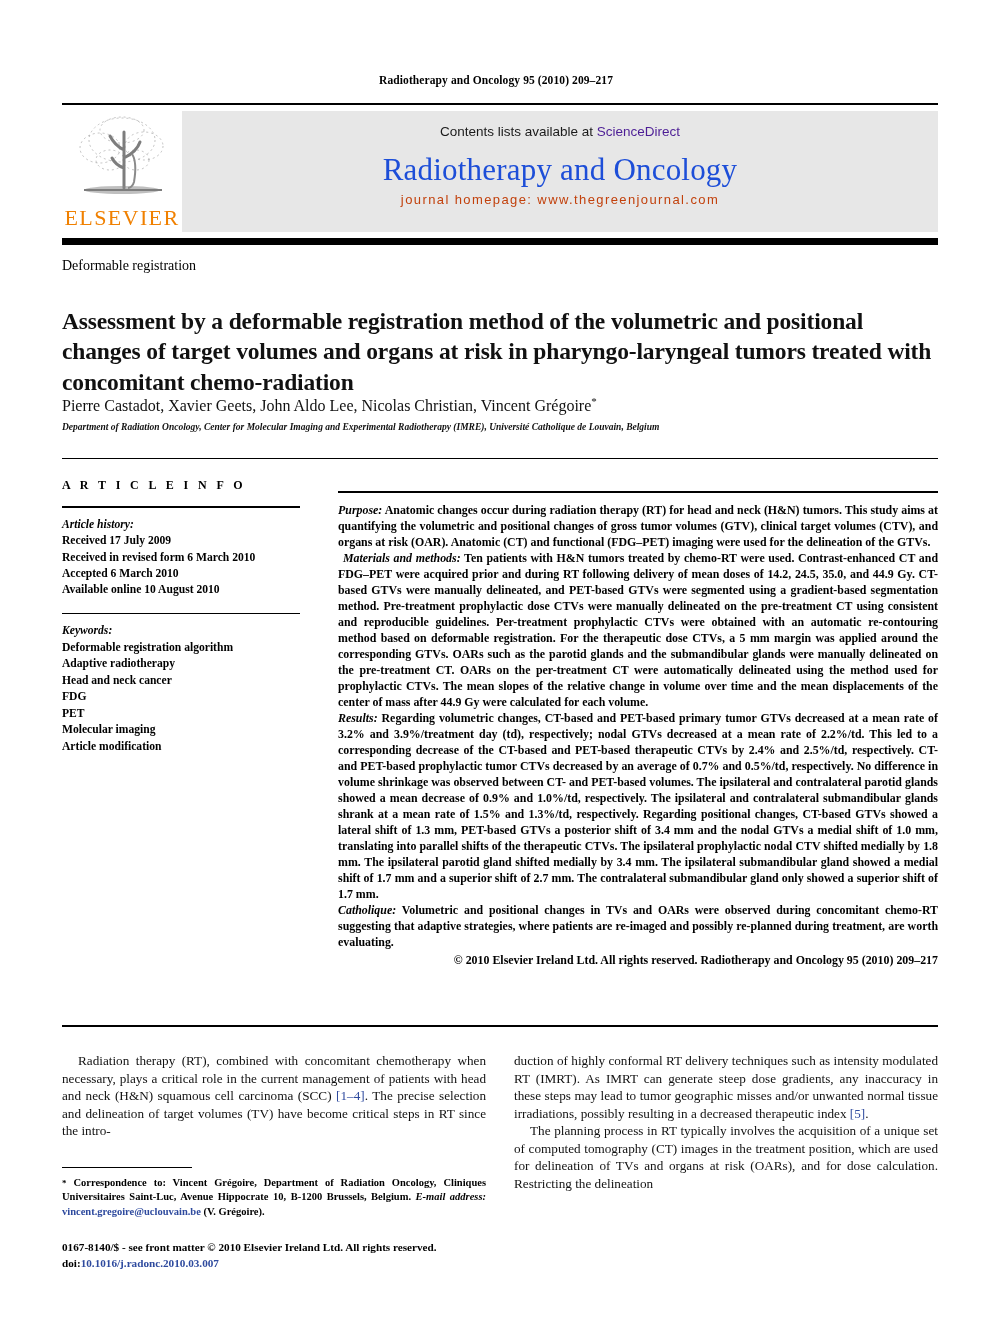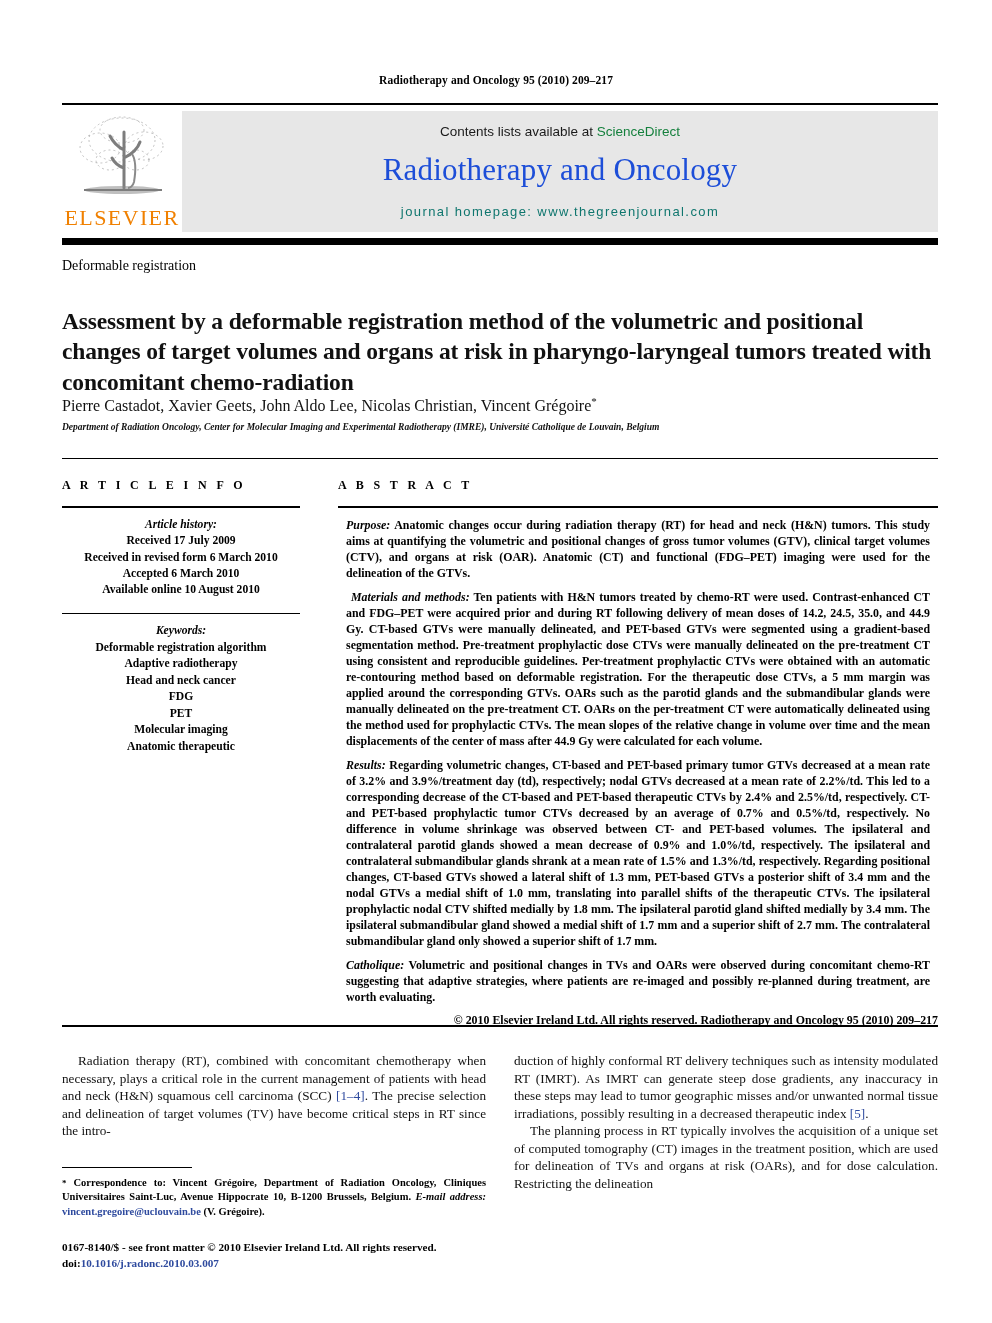--- a/index.html
+++ b/index.html
@@ -73,34 +73,34 @@
     flex-direction: column;
     align-items: center;
     justify-content: flex-start;
   }
   .contents-line {
     font-family: "Liberation Sans", sans-serif;
     font-size: 13.5px;
     margin-top: 13px;
     color: #1a1a1a;
   }
-  .sd-link { color: #15803d; }
+  .sd-link { color: #4c1d95; }
   .journal-title {
     font-family: "Liberation Serif", serif;
     font-size: 31px;
     margin-top: 13px;
     color: #1d4ed8;
     letter-spacing: 0.2px;
   }
   .homepage-line {
     font-family: "Liberation Sans", sans-serif;
     font-size: 13px;
     letter-spacing: 1.4px;
-    margin-top: 16px;
-    color: #0f766e;
+    margin-top: 4px;
+    color: #c2410c;
   }
   .cover-thumb {
     flex: 0 0 94px;
     width: 94px;
     margin-top: 5px;
     margin-bottom: 6px;
     margin-left: 10px;
     border: 1px solid #b9b9b9;
     background: #4e8a1f;
     position: relative;
@@ -238,21 +238,20 @@
     height: 1.6px;
     background: #000;
     margin-top: 13px;
   }
   .info-block {
     font-family: "Liberation Serif", serif;
     font-size: 11.6px;
     line-height: 1.42;
     font-weight: bold;
     margin-top: 9px;
-    text-align: center;
   }
   .info-block .lbl {
     font-style: italic;
     font-weight: bold;
     display: block;
   }
   .info-rule {
     height: 1.6px;
     background: #000;
     margin-top: 14px;
@@ -263,21 +262,21 @@
     background: #000;
     margin-top: 13px;
     margin-bottom: 9px;
   }
   .abs-p {
     font-family: "Liberation Serif", serif;
     font-size: 11.9px;
     line-height: 1.345;
     text-align: justify;
     font-weight: bold;
-    margin: 8px;
+    margin: 0;
     hyphens: auto;
   }
   .abs-p.indent { text-indent: 5px; }
   .abs-p i { font-style: italic; }
   .copyright {
     font-family: "Liberation Serif", serif;
     font-size: 11.9px;
     font-weight: bold;
     text-align: right;
     margin-top: 3px;
@@ -396,26 +395,25 @@
     </div>
     <div class="info-rule"></div>
     <div class="info-block" style="margin-top:0">
       <span class="lbl">Keywords:</span>
       <div>Deformable registration algorithm</div>
       <div>Adaptive radiotherapy</div>
       <div>Head and neck cancer</div>
       <div>FDG</div>
       <div>PET</div>
       <div>Molecular imaging</div>
-      <div>Anatomic therapeutic</div>
+      <div>Article modification</div>
     </div>
   </div>
 
   <div class="abstract-col">
-    <div class="caps-head">A B S T R A C T</div>
     <div class="abs-rule"></div>
 
     <p class="abs-p"><i>Purpose:</i><span> Anatomic changes occur during radiation therapy (RT) for head and neck (H&amp;N) tumors. This study aims at quantifying the volumetric and positional changes of gross tumor volumes (GTV), clinical target volumes (CTV), and organs at risk (OAR). Anatomic (CT) and functional (FDG–PET) imaging were used for the delineation of the GTVs.</span></p>
     <p class="abs-p indent"><i>Materials and methods:</i><span> Ten patients with H&amp;N tumors treated by chemo-RT were used. Contrast-enhanced CT and FDG–PET were acquired prior and during RT following delivery of mean doses of 14.2, 24.5, 35.0, and 44.9 Gy. CT-based GTVs were manually delineated, and PET-based GTVs were segmented using a gradient-based segmentation method. Pre-treatment prophylactic dose CTVs were manually delineated on the pre-treatment CT using consistent and reproducible guidelines. Per-treatment prophylactic CTVs were obtained with an automatic re-contouring method based on deformable registration. For the therapeutic dose CTVs, a 5 mm margin was applied around the corresponding GTVs. OARs such as the parotid glands and the submandibular glands were manually delineated on the pre-treatment CT. OARs on the per-treatment CT were automatically delineated using the method used for prophylactic CTVs. The mean slopes of the relative change in volume over time and the mean displacements of the center of mass after 44.9 Gy were calculated for each volume.</span></p>
     <p class="abs-p"><i>Results:</i><span> Regarding volumetric changes, CT-based and PET-based primary tumor GTVs decreased at a mean rate of 3.2% and 3.9%/treatment day (td), respectively; nodal GTVs decreased at a mean rate of 2.2%/td. This led to a corresponding decrease of the CT-based and PET-based therapeutic CTVs by 2.4% and 2.5%/td, respectively. CT- and PET-based prophylactic tumor CTVs decreased by an average of 0.7% and 0.5%/td, respectively. No difference in volume shrinkage was observed between CT- and PET-based volumes. The ipsilateral and contralateral parotid glands showed a mean decrease of 0.9% and 1.0%/td, respectively. The ipsilateral and contralateral submandibular glands shrank at a mean rate of 1.5% and 1.3%/td, respectively. Regarding positional changes, CT-based GTVs showed a lateral shift of 1.3 mm, PET-based GTVs a posterior shift of 3.4 mm and the nodal GTVs a medial shift of 1.0 mm, translating into parallel shifts of the therapeutic CTVs. The ipsilateral prophylactic nodal CTV shifted medially by 1.8 mm. The ipsilateral parotid gland shifted medially by 3.4 mm. The ipsilateral submandibular gland showed a medial shift of 1.7 mm and a superior shift of 2.7 mm. The contralateral submandibular gland only showed a superior shift of 1.7 mm.</span></p>
     <p class="abs-p"><i>Catholique:</i><span> Volumetric and positional changes in TVs and OARs were observed during concomitant chemo-RT suggesting that adaptive strategies, where patients are re-imaged and possibly re-planned during treatment, are worth evaluating.</span></p>
     <div class="copyright">© 2010 Elsevier Ireland Ltd. All rights reserved. Radiotherapy and Oncology 95 (2010) 209–217</div>
   </div>
 
   <div class="band-rule-bottom"></div>

